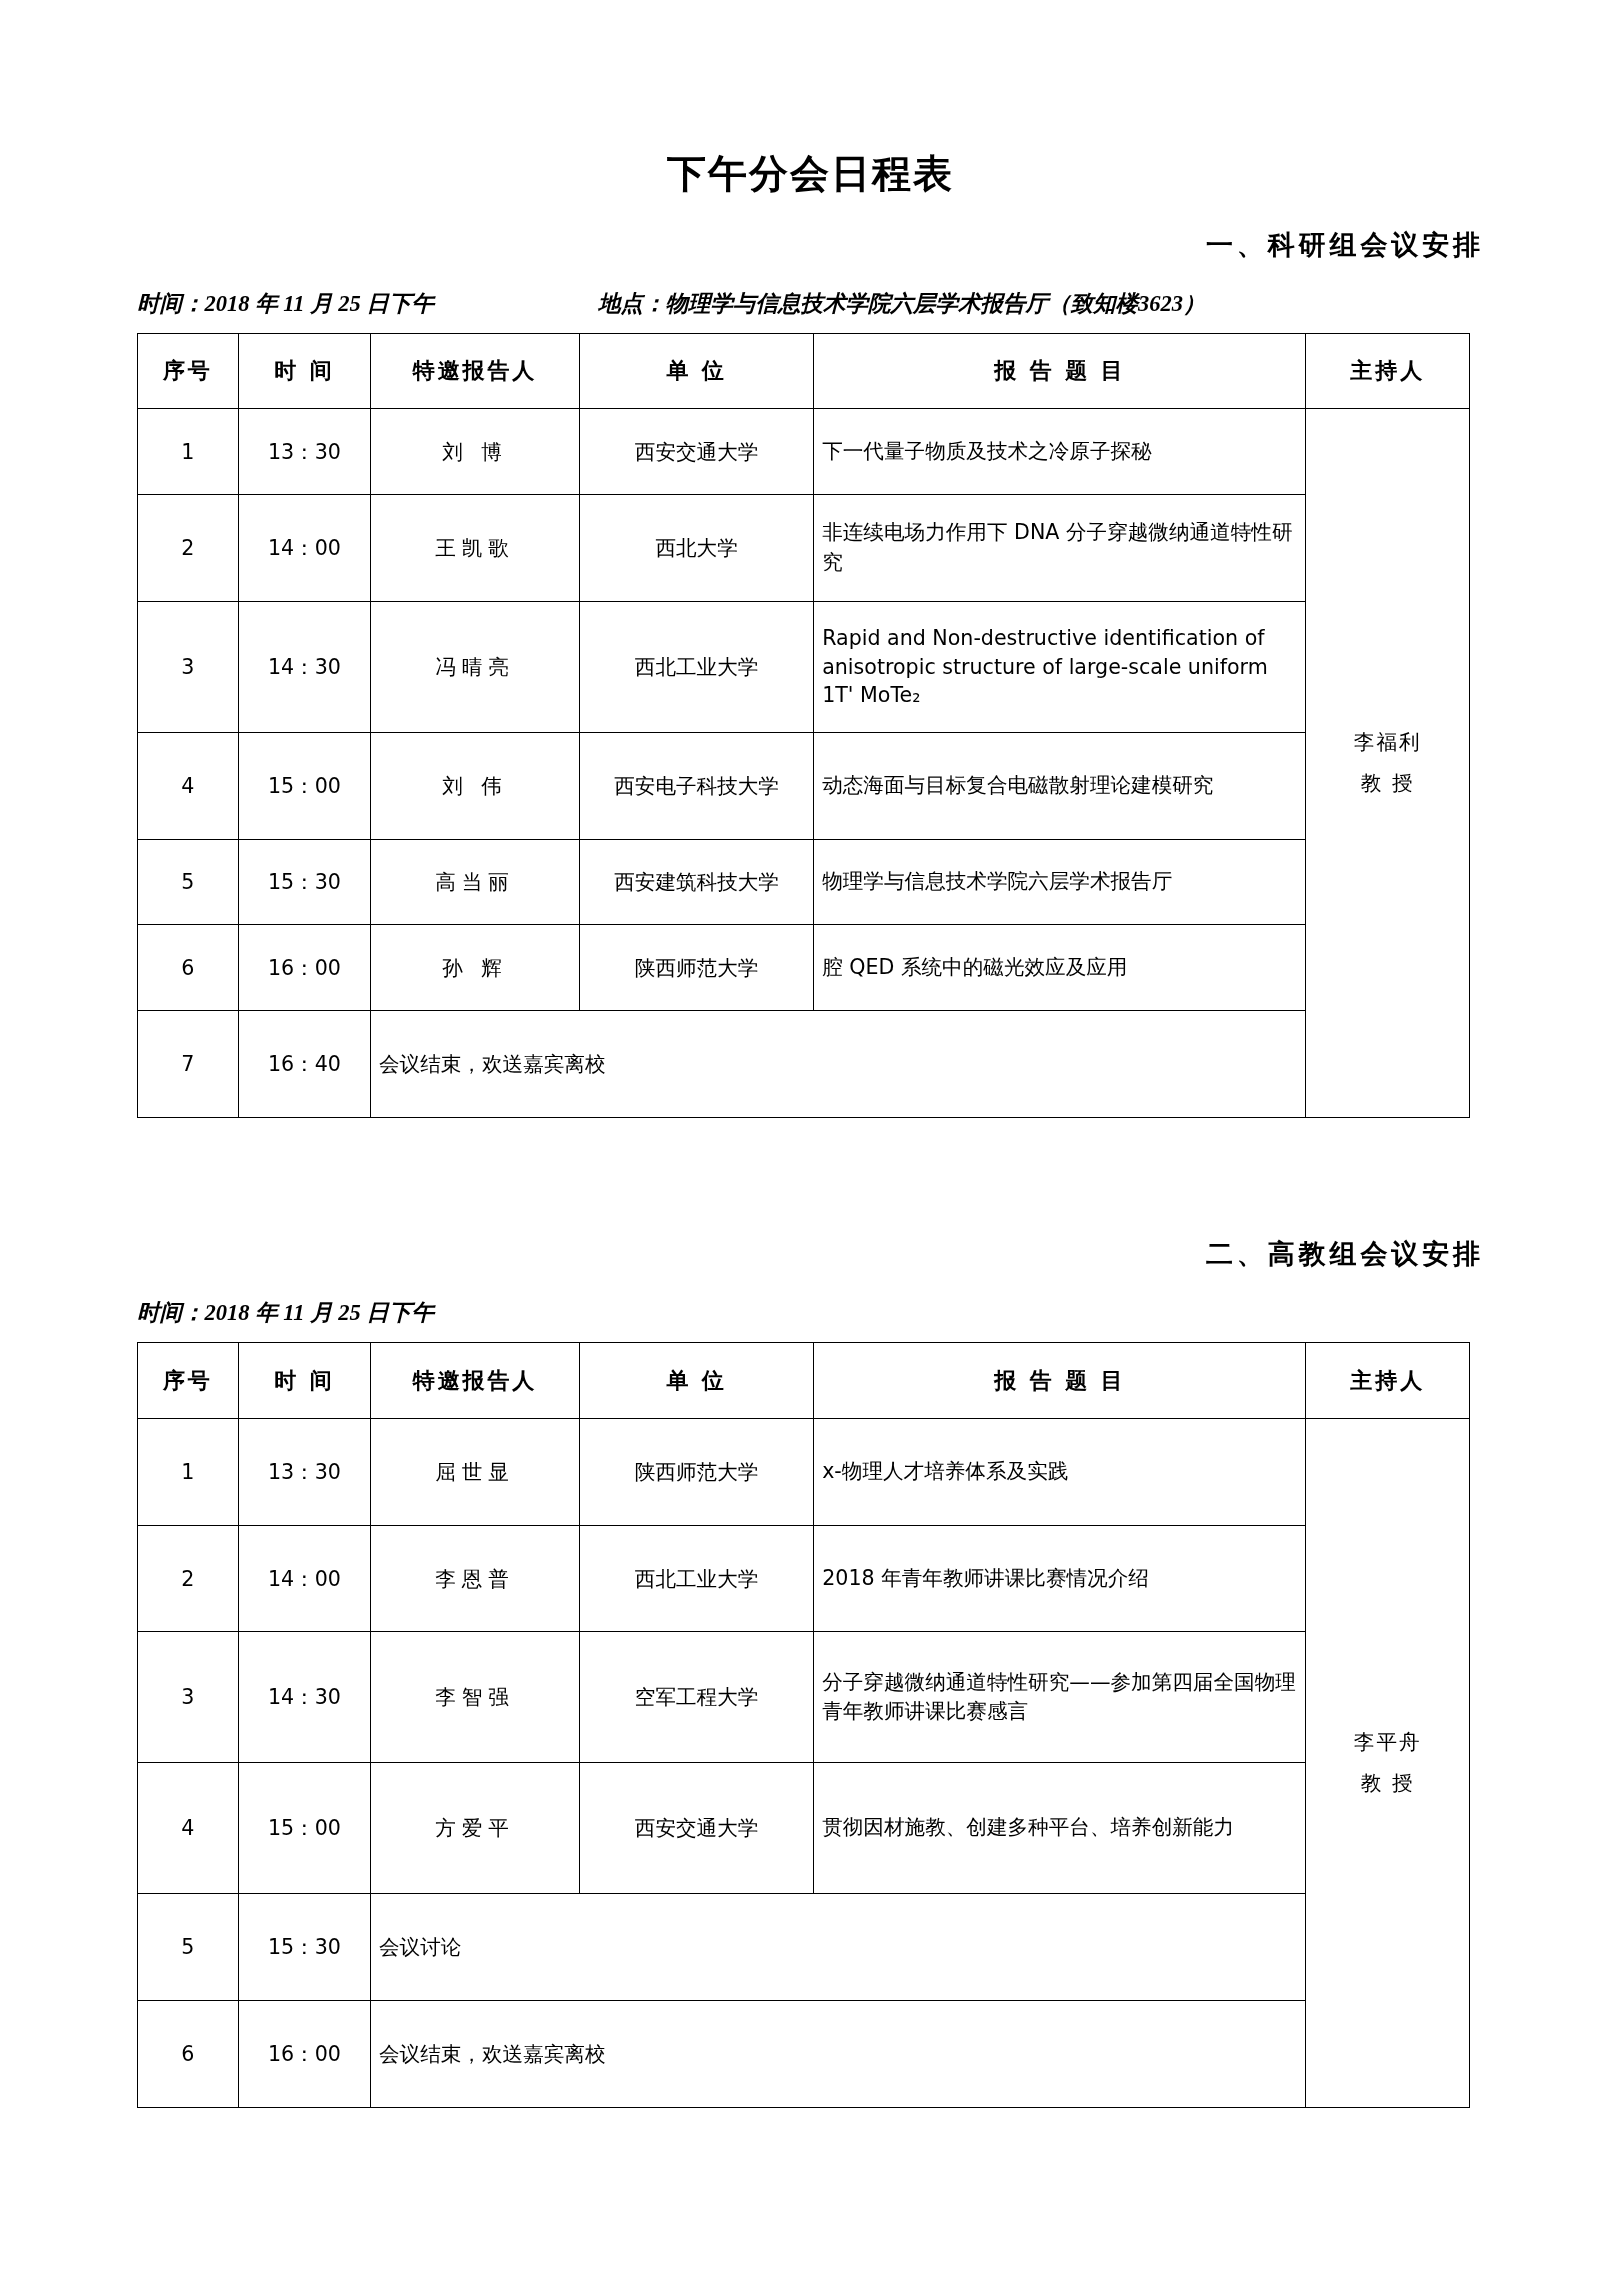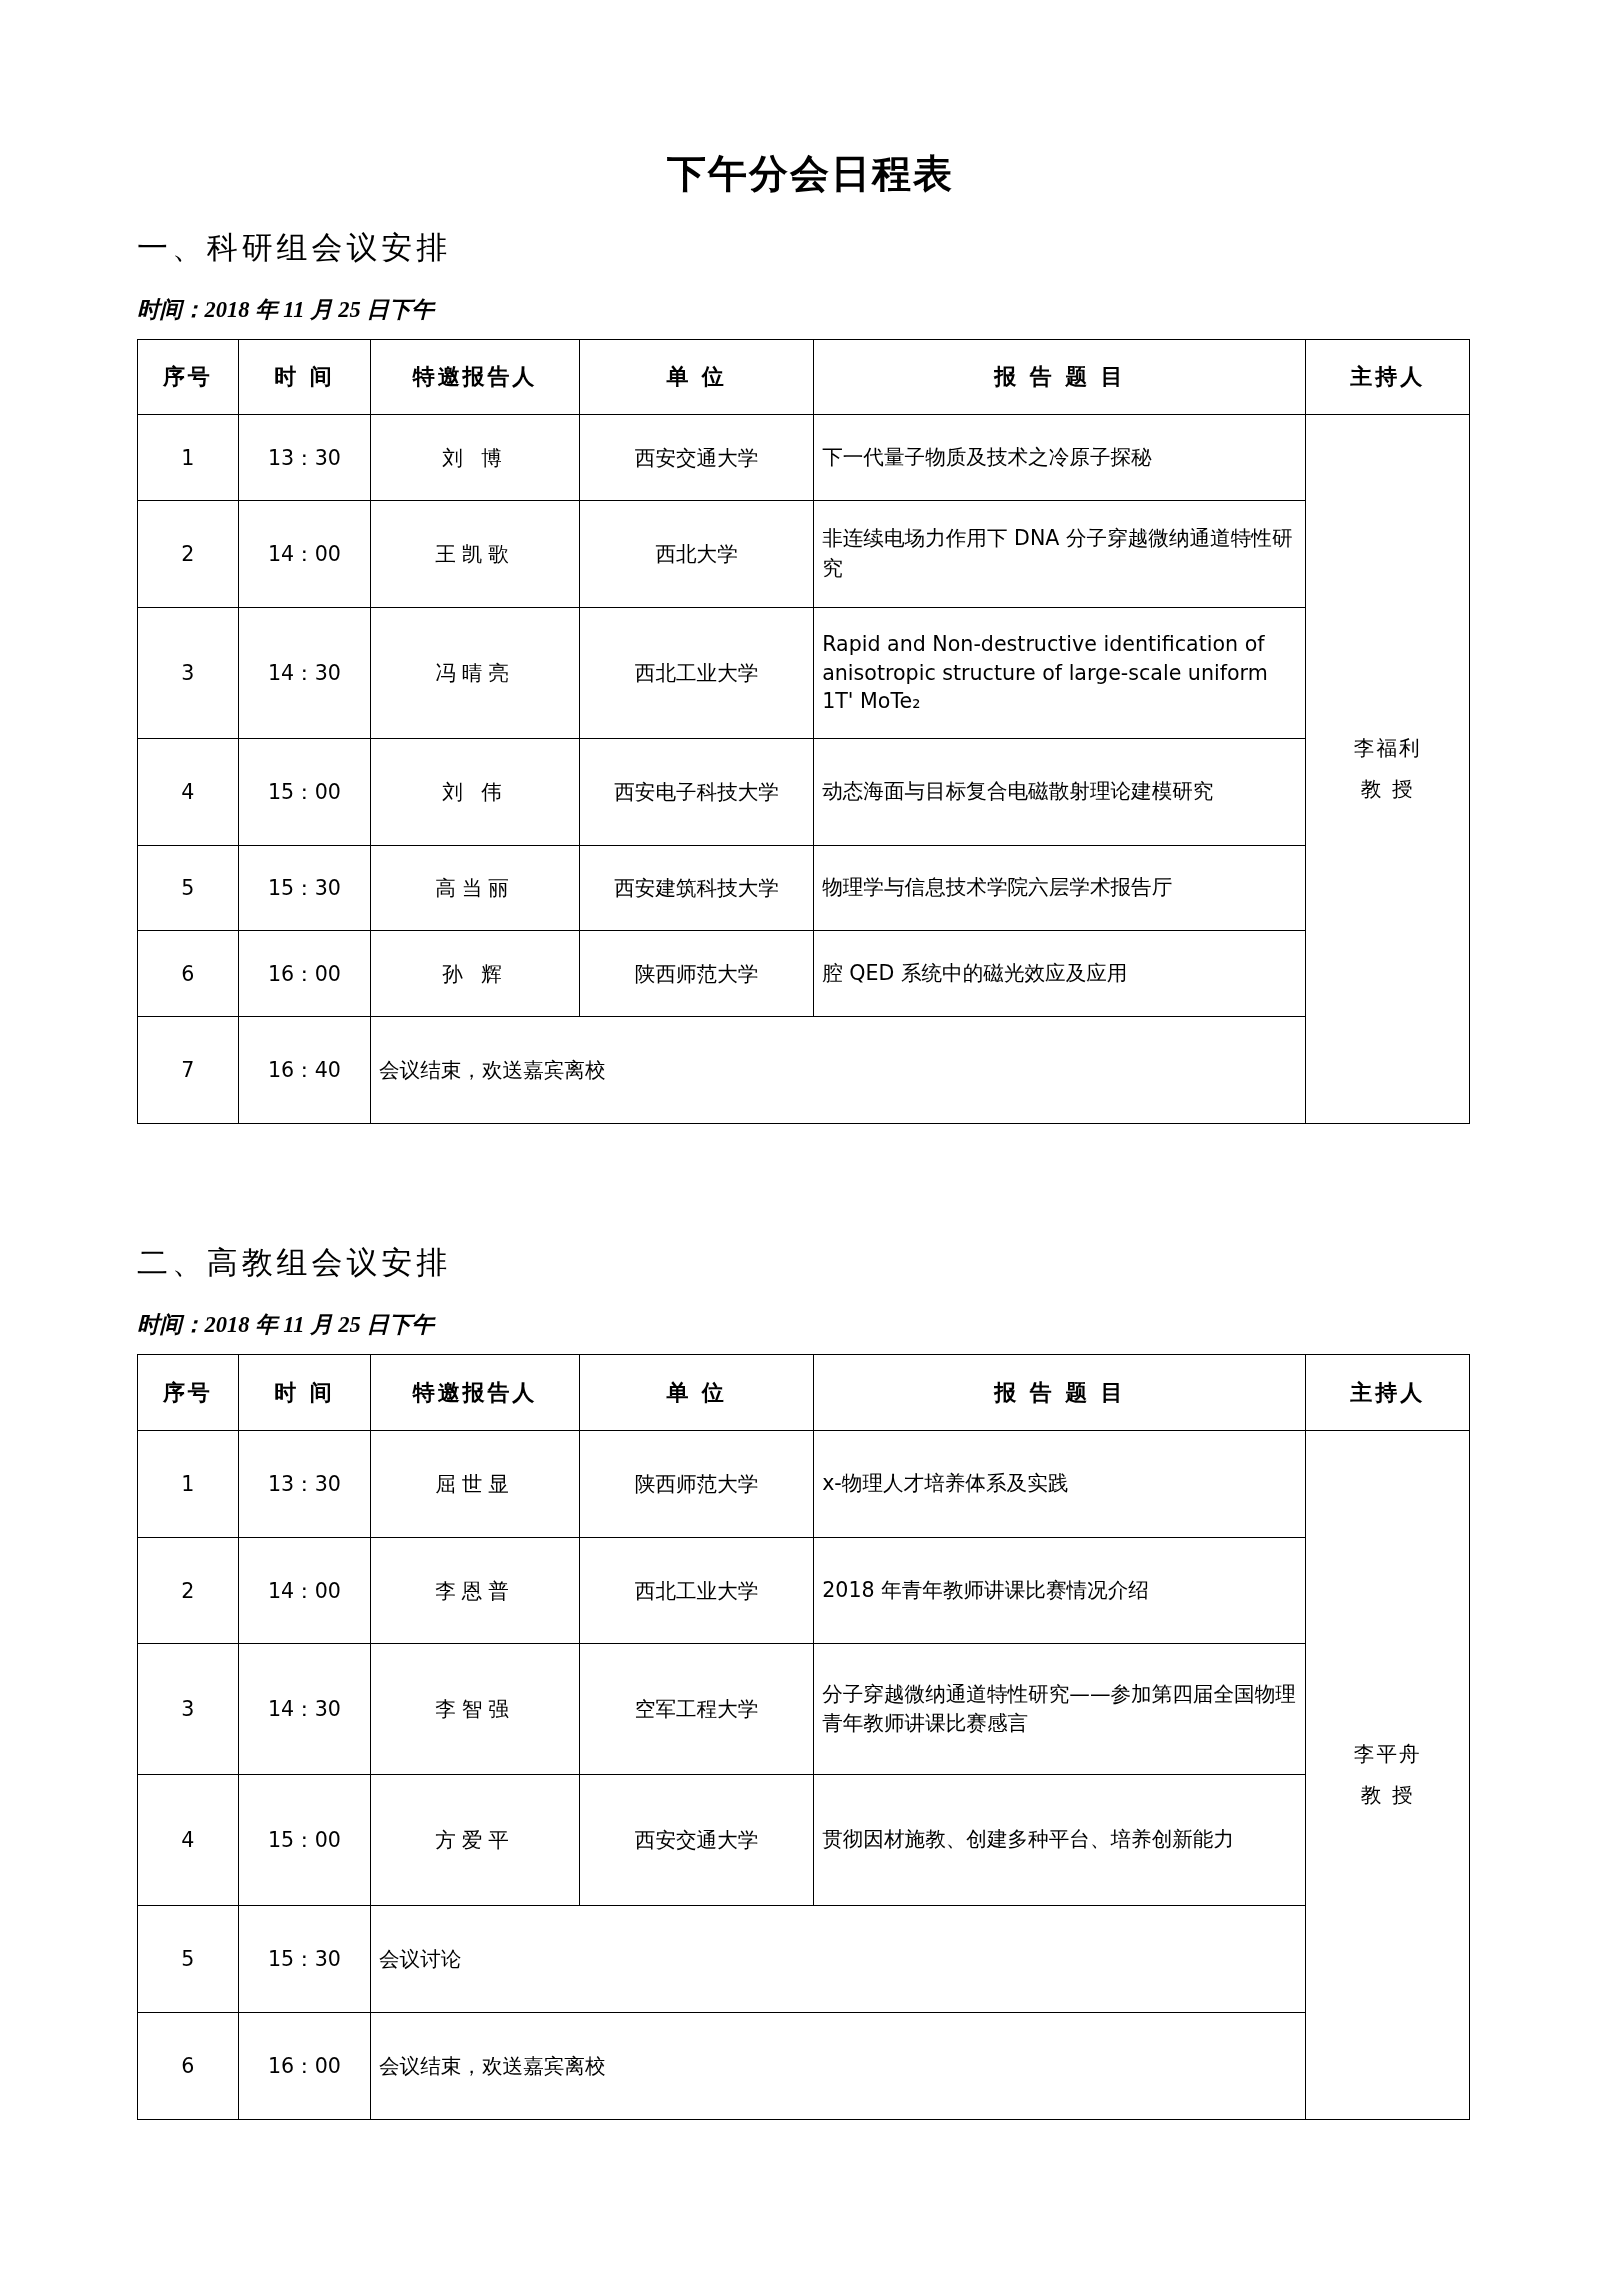--- a/index.html
+++ b/index.html
@@ -22,23 +22,23 @@
   }
   .doc-title {
     text-align: center;
     font-size: 39px;
     font-weight: bold;
     letter-spacing: 2px;
     margin: 0 0 25.5px 0;
     font-family: "DejaVu Sans", "Liberation Sans", sans-serif;
   }
   .section-title {
-    text-align: left;
-    font-size: 31px;
-    font-weight: normal;
+    text-align: right;
+    font-size: 27px;
+    font-weight: bold;
     letter-spacing: 3.9px;
     margin: 0 0 25.5px 0;
     font-family: "DejaVu Sans", "Liberation Sans", sans-serif;
   }
   .meta-row {
     display: flex;
     justify-content: flex-start;
     align-items: baseline;
     font-size: 22.5px;
     font-weight: bold;
@@ -109,20 +109,21 @@
 <body>
 
 <div class="page">
 
   <div class="doc-title">下午分会日程表</div>
 
   <div class="section-title">一、科研组会议安排</div>
 
   <div class="meta-row">
     <div class="meta-time">时间：2018 年 11 月 25 日下午</div>
+    <div class="meta-place">地点：物理学与信息技术学院六层学术报告厅（致知楼3623）</div>
   </div>
 
   <table class="schedule">
     <thead>
       <tr>
         <th class="c-no">序号</th>
         <th class="c-time">时 间</th>
         <th class="c-speaker">特邀报告人</th>
         <th class="c-unit">单  位</th>
         <th class="c-topic" style="text-align:center">报 告 题 目</th>

